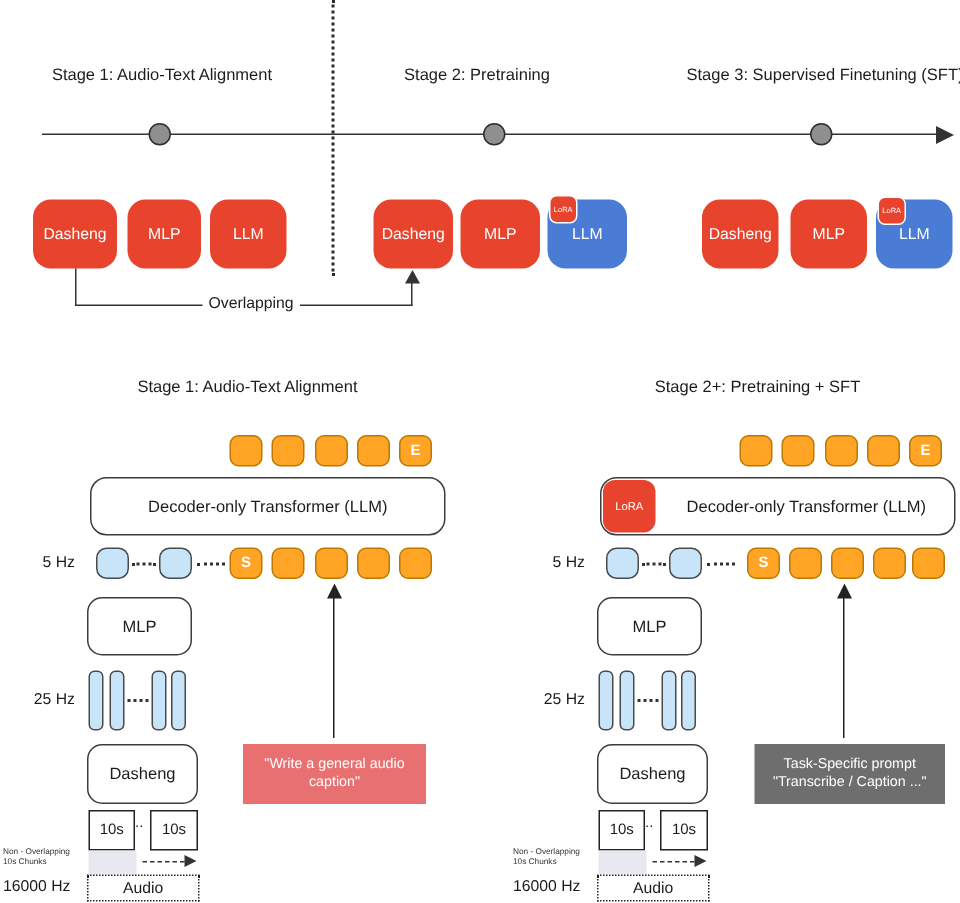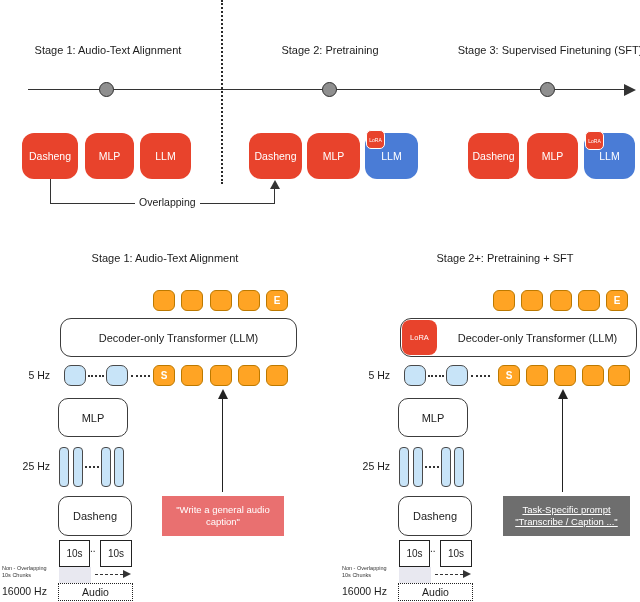--- a/index.html
+++ b/index.html
@@ -41,42 +41,42 @@
     color:#fff;font-size:7.5px;display:flex;align-items:center;justify-content:center;}
   .rate-label{position:absolute;width:36px;text-align:right;font-size:10.5px;color:#1c1c1c;}
   .bar{position:absolute;top:207px;width:10px;height:40px;border-radius:4px;background:var(--light-blue);
     border:1.3px solid #4a4a4a;box-sizing:border-box;}
   .up-line{position:absolute;left:222px;top:158px;height:94px;width:0;border-left:1.6px solid #222;}
   .up-head{position:absolute;left:217.5px;top:149px;width:0;height:0;
     border-left:5px solid transparent;border-right:5px solid transparent;border-bottom:10px solid #222;}
   .prompt{position:absolute;left:162px;top:256px;width:122px;height:40px;display:flex;flex-direction:column;
     align-items:center;justify-content:center;color:#fff;font-size:9.5px;line-height:12px;text-align:center;}
   .prompt.pink{background:var(--pink);}
-  .prompt.gray{background:var(--dark-gray);text-decoration:underline;}
+  .prompt.gray{background:var(--dark-gray);}
   .chunk{position:absolute;top:300px;height:27px;background:#fff;border:1.6px solid #222;box-sizing:border-box;
     display:flex;align-items:center;justify-content:center;font-size:10px;color:#1c1c1c;}
   .chunk-dots{position:absolute;left:90px;top:303px;font-size:10px;color:#222;}
   .shade{position:absolute;left:59px;top:327px;width:32px;height:16px;background:var(--shade);}
   .dash-line{position:absolute;left:95px;top:334px;width:28px;height:0;border-top:1.6px dashed #333;}
   .dash-head{position:absolute;left:123px;top:330px;width:0;height:0;
     border-top:4.5px solid transparent;border-bottom:4.5px solid transparent;border-left:8px solid #333;}
   .note{position:absolute;left:2px;top:325px;font-size:5.5px;line-height:7px;color:#333;}
   .srate{position:absolute;left:2px;top:345px;font-size:10.5px;color:#1c1c1c;}
   .audio-box{position:absolute;left:58px;top:343px;width:75px;height:18px;border:1.6px dotted #222;box-sizing:border-box;
     display:flex;align-items:center;justify-content:center;font-size:10.5px;color:#1c1c1c;background:#fff;}
 </style>
 </head>
 <body>
 
 <div id="canvas">
 
   <div class="sep-dotted"></div>
 
   <div class="stage-title" style="left:18px;width:180px;">Stage 1: Audio-Text Alignment</div>
-  <div class="stage-title" style="left:240px;width:180px;">Stage 2: Pretraining</div>
+  <div class="stage-title" style="left:228px;width:180px;">Stage 2: Pretraining</div>
   <div class="stage-title" style="left:455px;width:190px;">Stage 3: Supervised Finetuning (SFT)</div>
 
   <div class="tl-line" style="left:28px;width:598px;"></div>
   <div class="tl-arrow"></div>
   <div class="tl-dot" style="left:99px;"></div>
   <div class="tl-dot" style="left:322px;"></div>
   <div class="tl-dot" style="left:540px;"></div>
 
   <div class="mbox red" style="left:22px;width:56px;">Dasheng</div>
   <div class="mbox red" style="left:85px;width:49px;">MLP</div>

